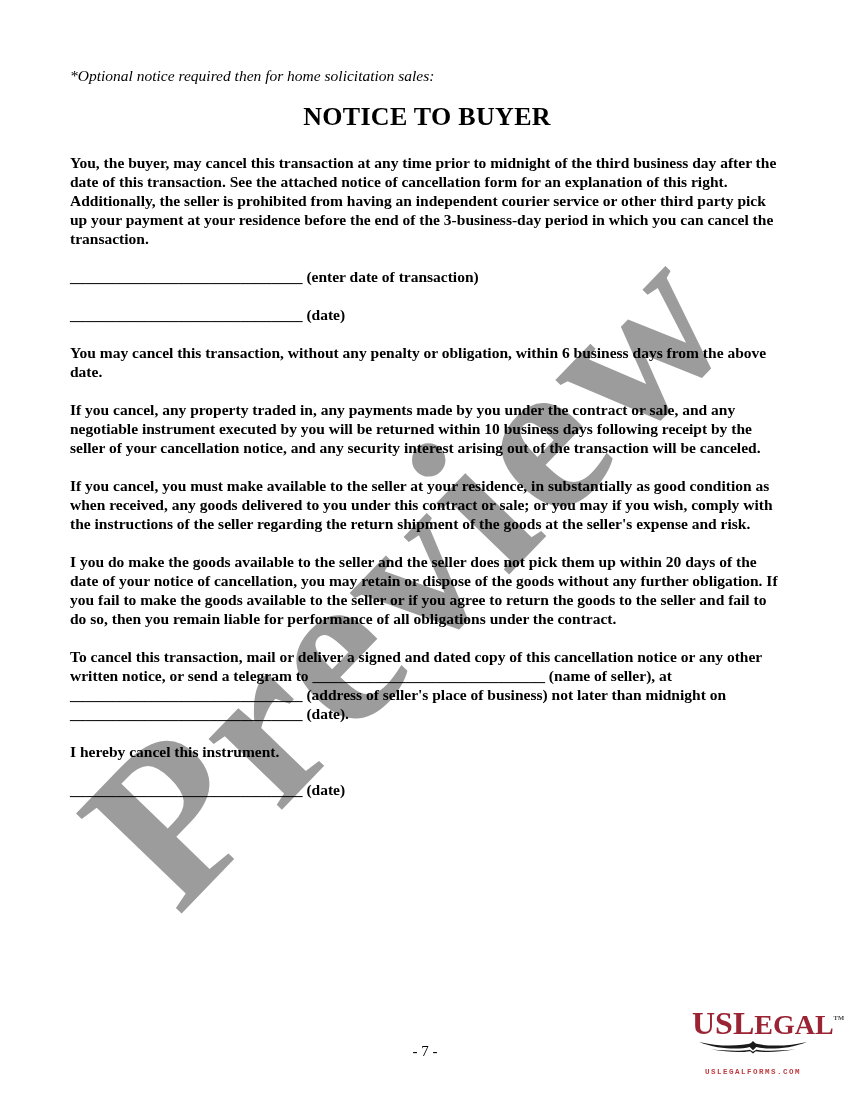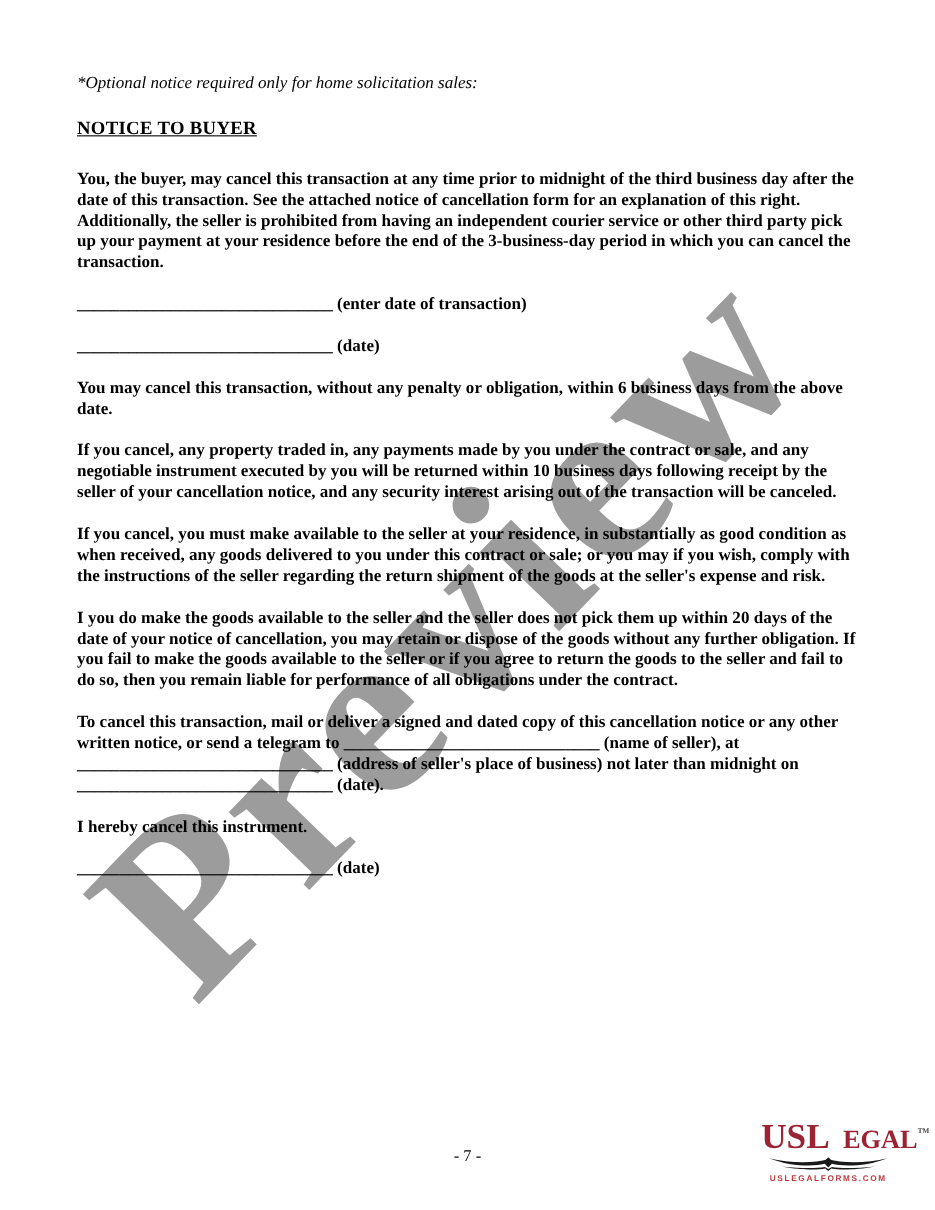--- a/index.html
+++ b/index.html
@@ -15,53 +15,53 @@
     font-size:222px;letter-spacing:8px;color:#9c9c9c;
     white-space:nowrap;z-index:1;user-select:none;
   }
   .content{
     position:absolute;left:70px;top:66px;width:714px;z-index:2;
     font-size:15.5px;line-height:19px;font-weight:bold;
   }
   .content p{margin:19px 0 0 0;}
   p.optional{margin:0;font-style:italic;font-weight:normal;}
   h1.doc-title{
-    margin:22px 0 0 0;text-align:left;font-size:17px;line-height:20px;
-    font-weight:bold;text-decoration:underline;letter-spacing:.3px;
+    margin:22px 0 0 0;text-align:center;font-size:26px;line-height:20px;
+    font-weight:bold;letter-spacing:.3px;
   }
   p.first-para{margin-top:26px;}
   .regular{font-weight:normal;}
   .blank{letter-spacing:0;text-align:center;}
   .page-number{
     position:absolute;bottom:40px;left:0;width:100%;text-align:center;
     font-size:15px;font-weight:normal;z-index:2;
   }
   .logo{
     position:absolute;right:36px;bottom:24px;width:122px;text-align:center;z-index:2;
   }
   .logo-brand{line-height:26px;white-space:nowrap;}
   .logo-lg{font-size:32px;font-weight:bold;}
-  .logo-sm{font-size:24px;font-weight:bold;margin-left:12px;}
+  .logo-sm{font-size:28px;font-weight:bold;}
   .logo-tm{font-size:6.5px;font-weight:bold;color:#444;vertical-align:14px;letter-spacing:0;}
   .logo-eagle{display:block;width:112px;height:13px;margin:-1px auto 0;}
   .logo-site{
-    font-family:Liberation Sans, sans-serif;font-size:7.5px;font-weight:bold;
-    letter-spacing:1.5px;margin-top:2px;white-space:nowrap;
+    font-family:Liberation Mono, monospace;font-size:7.5px;font-weight:bold;
+    letter-spacing:1.5px;margin-top:14px;white-space:nowrap;
   }
 </style>
 </head>
 <body>
 
 <div class="page">
 
   <div class="watermark" style="color: rgb(156, 156, 156);">Preview</div>
 
   <div class="content">
 
-    <p class="optional">*Optional notice required only for home solicitation sales:</p>
+    <p class="optional">*Optional notice required then for home solicitation sales:</p>
 
     <h1 class="doc-title">NOTICE TO BUYER</h1>
 
     <p class="first-para">You, the buyer, may cancel this transaction at any time prior to midnight of the third business day after the date of this transaction. See the attached notice of cancellation form for an explanation of this right. Additionally, the seller is prohibited from having an independent courier service or other third party pick up your payment at your residence before the end of the 3-business-day period in which you can cancel the transaction.</p>
 
 
     <p><span class="blank">______________________________</span> <span>(enter date of transaction)</span></p>
 
     <p><span class="blank">______________________________</span> <span>(date)</span></p>
 

